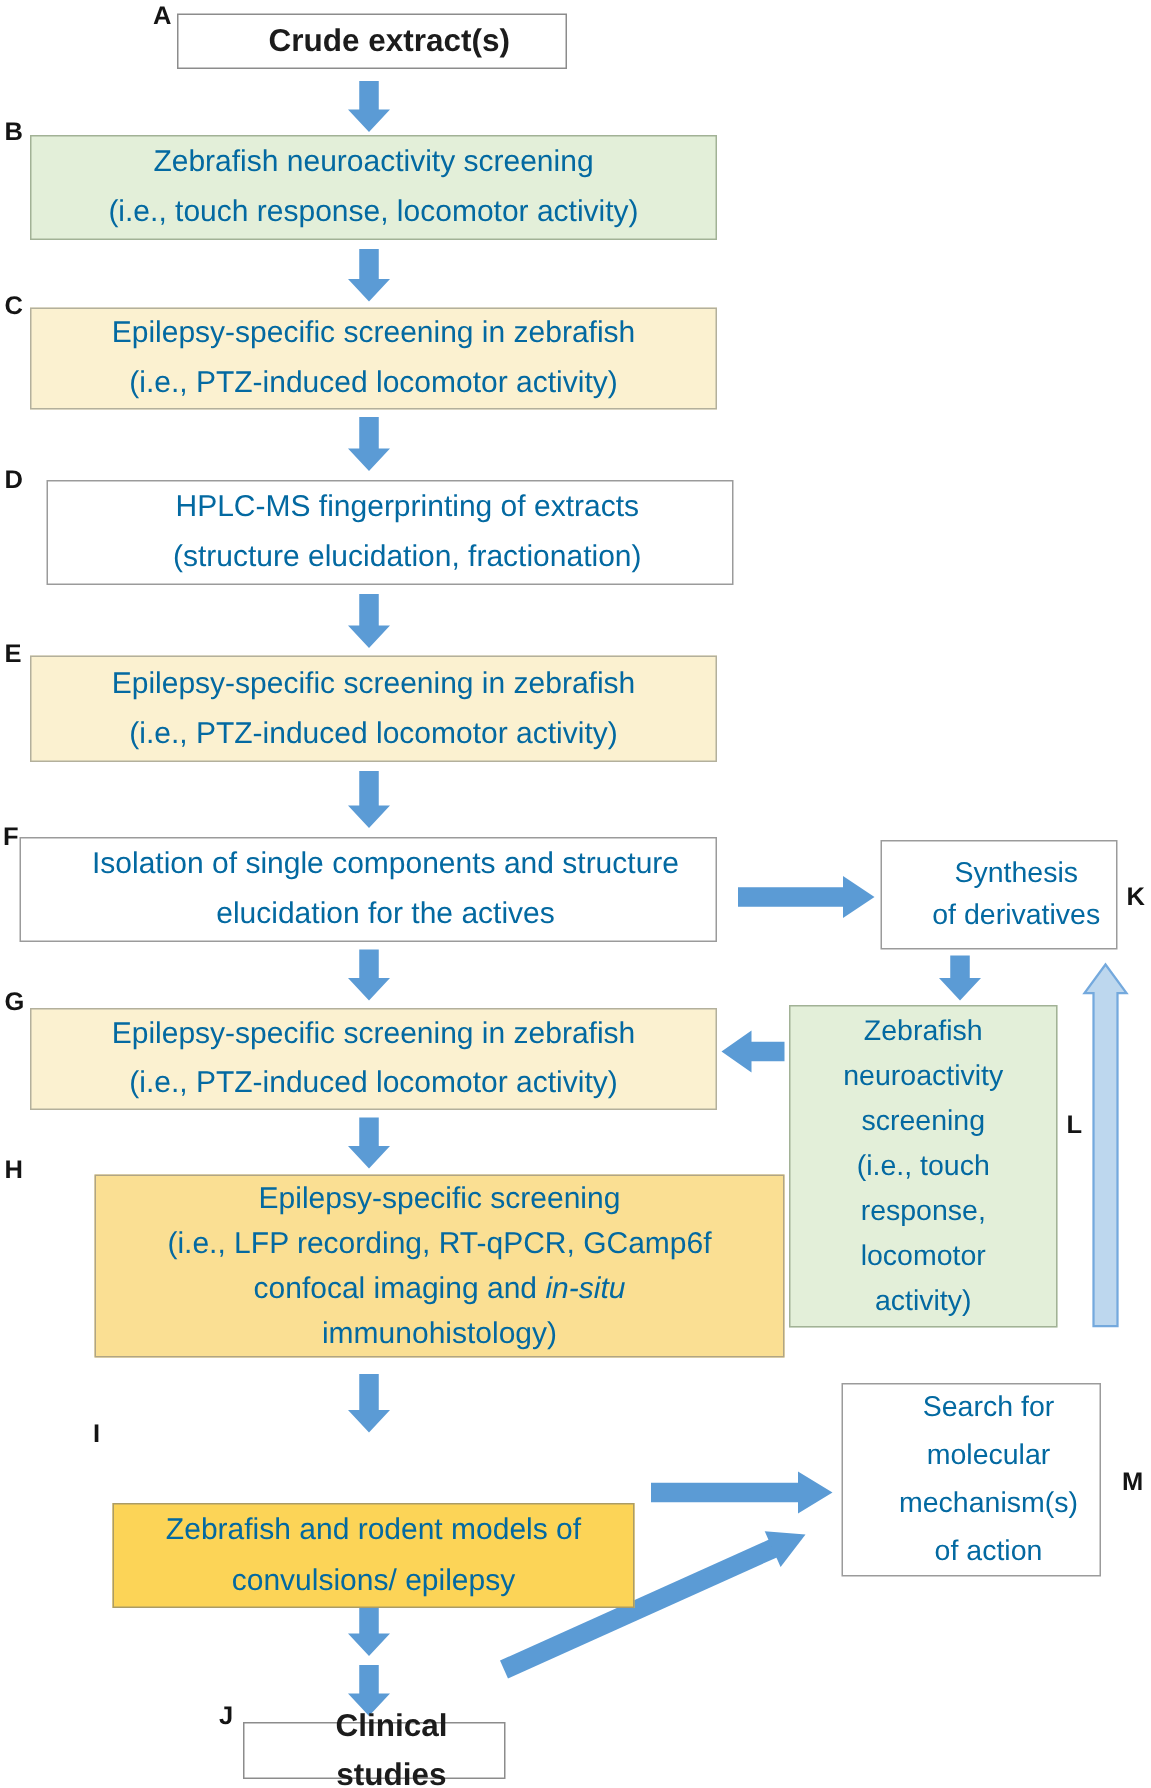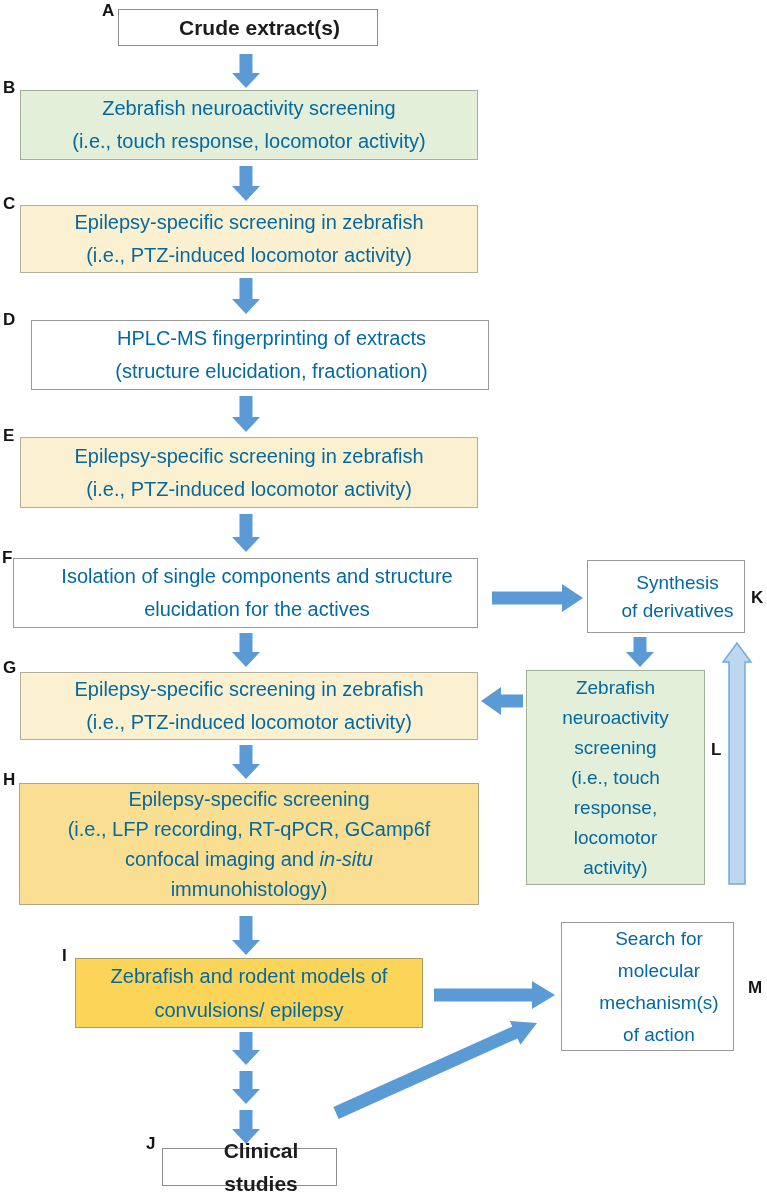--- a/index.html
+++ b/index.html
@@ -17,22 +17,22 @@
     text-align:center;
     color:#0369a1;
     font-size:20px;
     line-height:33px;
     border:1.6px solid #9b9b9b;
   }
   .pre{white-space:pre-line;}
   .white{background:#ffffff;padding-left:23px;}
   .green{background:#e3efd9;border-color:#a2b296;}
   .cream{background:#fbf1d0;border-color:#b3b09c;}
-  .goldlight{background:#fadf93;border-color:#b0a584;}
-  .gold{background:#fcd457;border-color:#ab9c66;}
+  .goldlight{background:#fadf93;border-color:#b0a584;margin-left:44px;}
+  .gold{background:#fcd457;border-color:#ab9c66;margin-top:44px;}
   .bold{font-weight:bold;font-size:21px;color:#1c1c1c;}
   .lbl{
     position:absolute;
     font-weight:bold;
     font-size:17px;
     color:#141414;
   }
   #arrows{position:absolute;left:0;top:0;pointer-events:none;}
 </style>
 </head>

